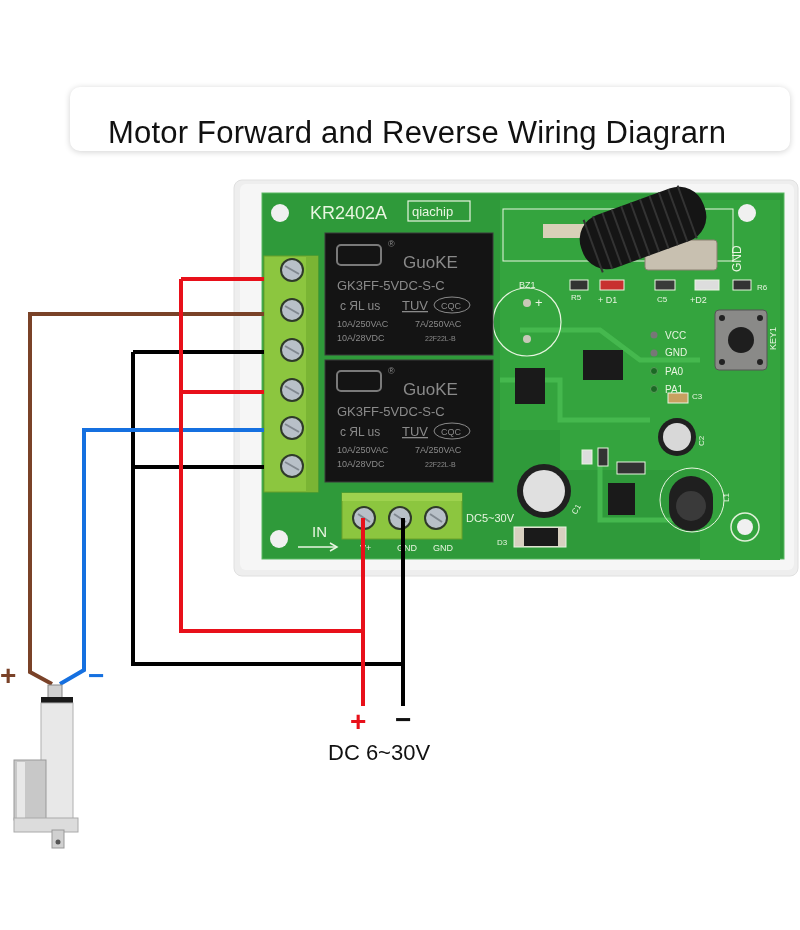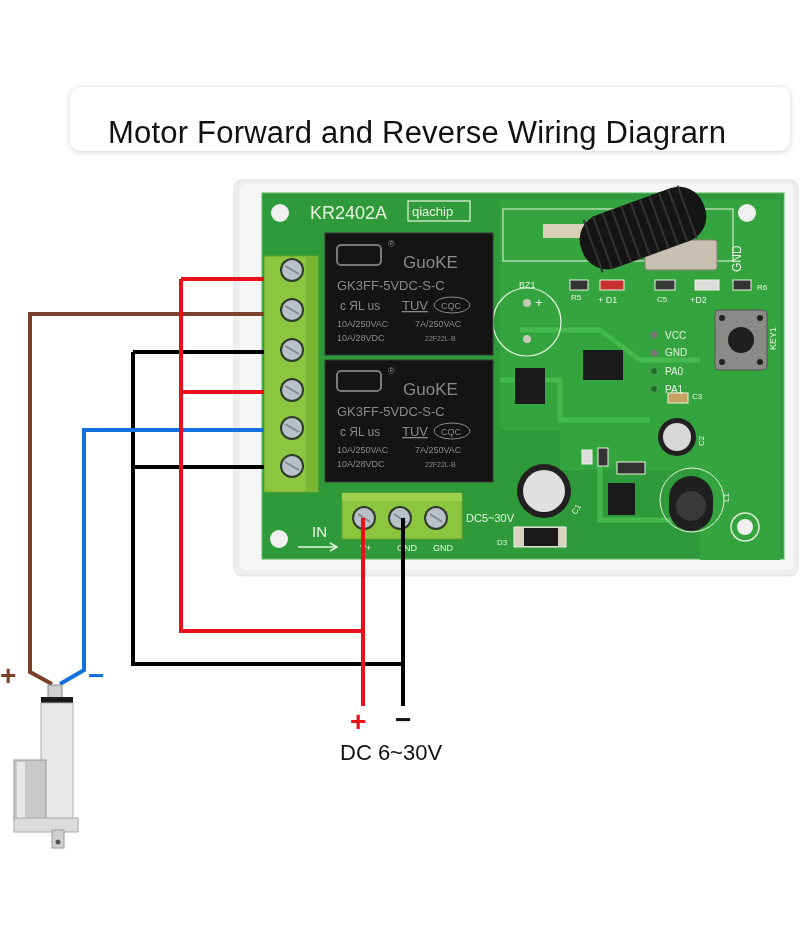--- a/index.html
+++ b/index.html
@@ -7,21 +7,21 @@
   .title-box {
     position: absolute; left: 46px; top: 87px; width: 720px; height: 64px;
     background: #ffffff; border-radius: 10px;
     box-shadow: 0 1px 6px rgba(0,0,0,0.18);
     display: flex; align-items: flex-end; margin-left: 24px;
   }
   .title-text { margin-left: 38px; font-size: 31px; color: #111; letter-spacing: 0.2px; }
   svg#diagram { position: absolute; left: 0; top: 0; }
   .pcb-text { font-family: "Liberation Sans", sans-serif; fill: #e8f5e0; }
   .relay-text { font-family: "Liberation Sans", sans-serif; fill: #8a8a8a; }
-  .dc-label { position: absolute; left: 340px; top: 740px; font-size: 22px; color: #111; }
+  .dc-label { position: absolute; left: 328px; top: 740px; font-size: 22px; color: #111; }
   .plus-red { position: absolute; left: 350px; top: 708px; font-size: 28px; font-weight: bold; color: #e8101a; line-height: 28px; }
   .minus-black { position: absolute; left: 395px; top: 706px; font-size: 28px; font-weight: bold; color: #111; line-height: 28px; }
   .motor-plus { position: absolute; left: 0px; top: 662px; font-size: 28px; font-weight: bold; color: #7a4228; line-height: 28px; }
   .motor-minus { position: absolute; left: 88px; top: 662px; font-size: 28px; font-weight: bold; color: #1570e0; line-height: 28px; }
 </style>
 </head>
 <body>
 
 <div class="title-box">
   <span class="title-text">Motor Forward and Reverse Wiring Diagrarn</span>

